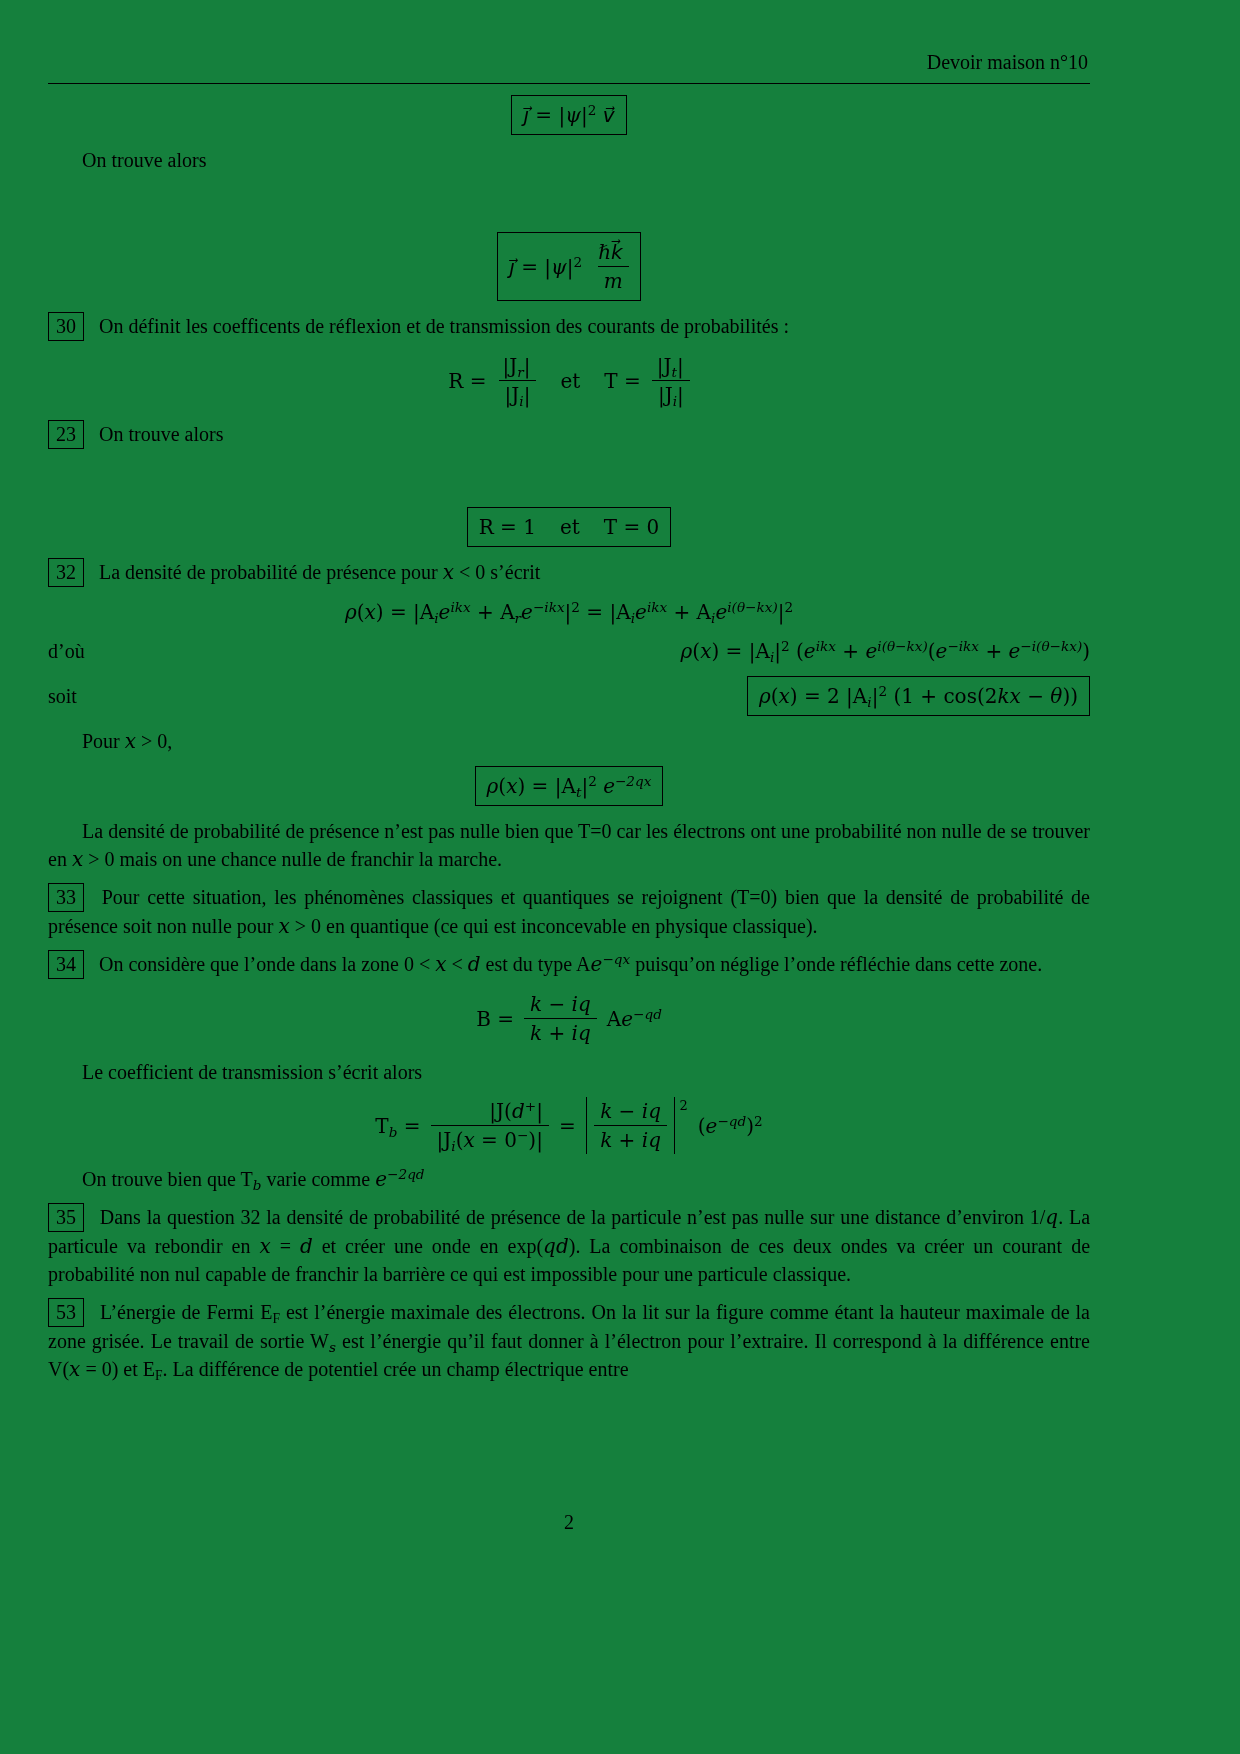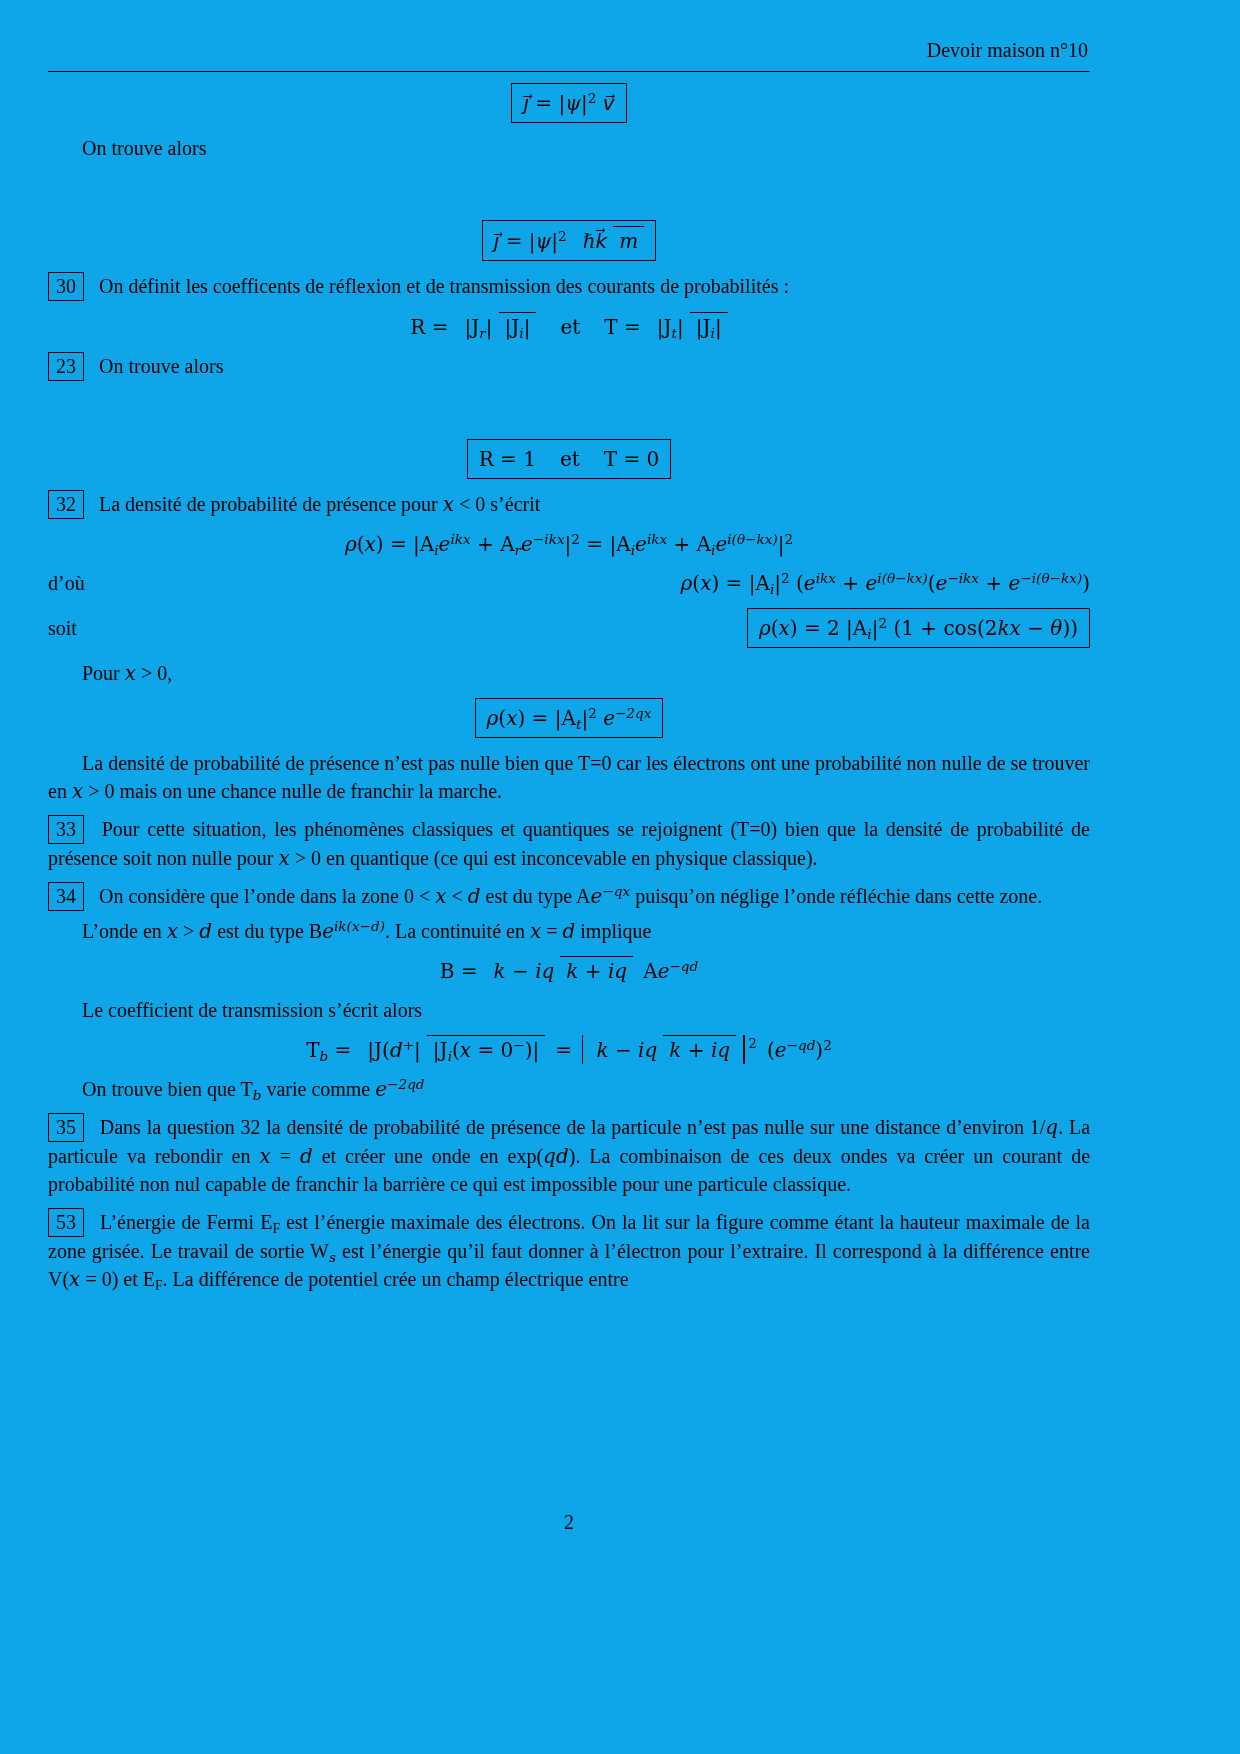--- a/index.html
+++ b/index.html
@@ -2,24 +2,24 @@
 <html><head>
 <meta charset="utf-8">
 <title>Devoir maison n°10 — page 2</title>
 <style>
   * { margin:0; padding:0; box-sizing:border-box; }
   html,body { background:#ffffff; }
   body { width:1240px; }
   .page {
     position:relative;
     width:1240px; height:1754px;
-    background:#0ea5e9; color:#000;
+    background:#15803d; color:#000;
     font-family:"Liberation Serif","DejaVu Serif",serif;
     font-size:20px; line-height:1.4;
-    padding:36px 150px 0 48px;
+    padding:48px 150px 0 48px;
     overflow:hidden;
   }
   
   .header-title { text-align:right; padding-right:2px; }
   .header-rule { border:none; border-top:1.6px solid #000; margin-top:7px; }
 
   
   p { text-align:justify; margin:6px 0; }
   .indent { text-indent:34px; }
   .qpara { margin:10px 0 6px; text-align:justify; }
@@ -31,21 +31,21 @@
   
   .mathrm { font-family:"DejaVu Serif","DejaVu Sans",serif; font-style:normal; }
   i { font-family:"DejaVu Serif","DejaVu Sans",serif; font-style:italic; }
   sup, sub { font-size:0.68em; line-height:0; }
   sup { vertical-align:0.55em; }
   sub { vertical-align:-0.28em; }
 
   .eq-center { display:flex; justify-content:center; align-items:center; gap:10px; margin:11px 0; }
   .eq-row { display:inline-flex; align-items:center; gap:10px;margin-top:47px; }
   .boxed { border:1.5px solid #000; padding:5px 11px; }
-  .frac { display:inline-flex; flex-direction:row; align-items:flex-end; }
+  .frac { display:inline-flex; flex-direction:column; align-items:flex-end; }
   .frac .num, .frac .den { padding:1px 6px; line-height:1.3; text-align:center; }
   .frac .den { border-top:1.4px solid #000; }
 
   .eq-labeled { position:relative; display:flex; justify-content:flex-end; align-items:center; margin:11px 0; }
   .side-label { position:absolute; left:0; }
 
   .et { margin:0 14px; }
 
   .absgroup { display:inline-flex; align-items:center; gap:7px; align-self:stretch; }
   .vbar { width:1.5px; background:#000; align-self:stretch; }
@@ -141,21 +141,20 @@
   <p class="qpara">
     <span class="qnum">33</span>
     <span>Pour cette situation, les phénomènes classiques et quantiques se rejoignent (T=0) bien que la densité de probabilité de présence soit non nulle pour <i>x</i> &gt; 0 en quantique (ce qui est inconcevable en physique classique).</span>
   </p>
 
   <p class="qpara">
     <span class="qnum">34</span>
     <span>On considère que l’onde dans la zone 0 &lt; <i>x</i> &lt; <i>d</i> est du type A<i>e</i><sup><i>−qx</i></sup> puisqu’on néglige l’onde réfléchie dans cette zone.</span>
   </p>
 
-  <p class="indent">L’onde en <i>x</i> &gt; <i>d</i> est du type B<i>e</i><sup><i>ik(x−d)</i></sup>. La continuité en <i>x</i> = <i>d</i> implique</p>
 
   <div class="eq-center mathrm">
     <span>B =</span>
     <span class="frac">
       <span class="num"><i>k</i> − <i>iq</i></span>
       <span class="den"><i>k</i> + <i>iq</i></span>
     </span>
     <span>A<i>e</i><sup><i>−qd</i></sup></span>
   </div>
 

